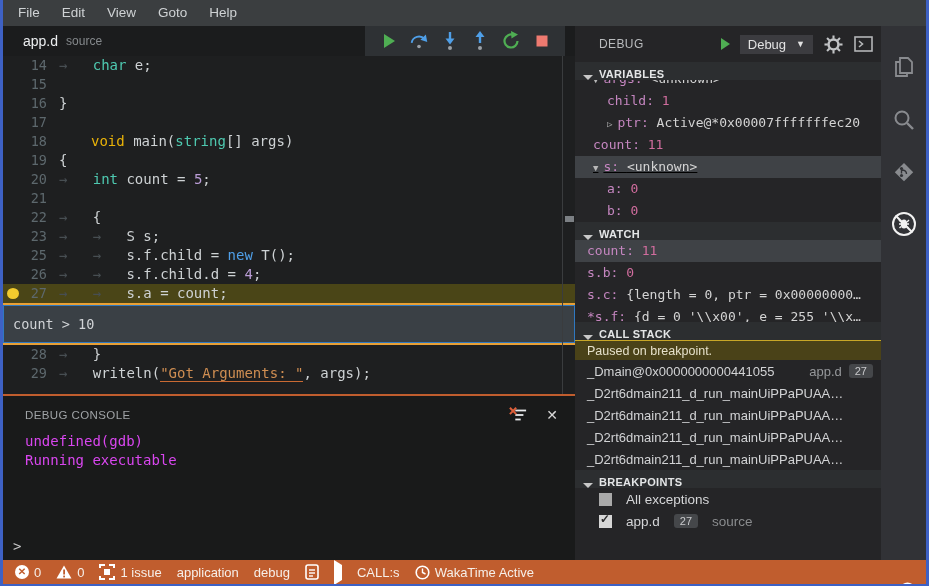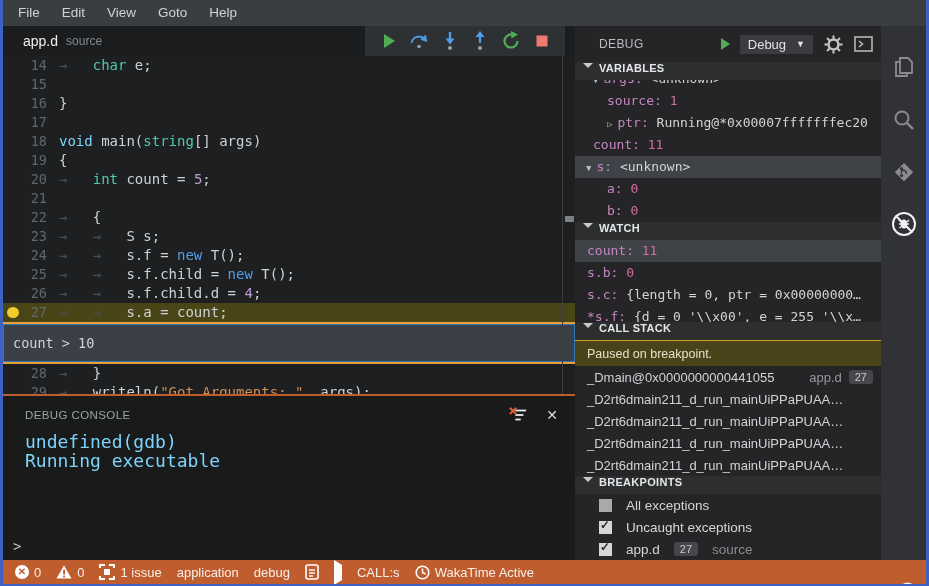--- a/index.html
+++ b/index.html
@@ -28,60 +28,60 @@
   .code { height:338px; position:relative; overflow:hidden; flex:0 0 auto;
     font-family:"DejaVu Sans Mono", monospace; font-size:14px; }
   .code-line { display:flex; height:19px; line-height:19px; white-space:pre; align-items:center; position:relative; }
   .code-line .bpm { width:20px; flex:0 0 auto; display:flex; align-items:center; justify-content:center; height:100%; }
   .bp-dot { width:12px; height:11px; border-radius:50%; background:#f2cb2e; }
   .code-line .lnum { width:24px; flex:0 0 auto; text-align:right; color:#5d686d; font-size:13.5px; }
   .code-line .ltext { padding-left:12px; color:#ced2d4; }
   .code-line.current { background:#4a4517; }
   .tok-ws { color:#474e52; }
   .tok-type { color:#4ec9b0; }
-  .tok-kw2 { color:#7dd3fc; }
+  .tok-kw2 { color:#eab308;margin-left:32px; }
   .tok-kw { color:#d06fc5; }
   .tok-new { color:#4f9fe8; }
   .tok-num { color:#bb9dd6; }
   .tok-str { color:#cf8e52; border-bottom:1px solid #c96a33; }
   .cond-widget { border-top:2px solid #e8a036; border-bottom:2px solid #e8a036; background:#23272b; padding:0; height:42px; }
   .cond-input { width:100%; height:100%; background:#3a4045; border:1px solid #2f78c0; outline:none;
     color:#d0d3d6; font-family:"DejaVu Sans Mono", monospace; font-size:13.5px; padding:0 9px; display:block; }
   .scrollbar { position:absolute; top:0; right:0; bottom:0; width:13px; border-left:1px solid #3a3c3e; }
   .scroll-thumb { position:absolute; top:160px; left:2px; width:9px; height:6px; background:#7c8084; }
   
   .console { flex:1 1 auto; background:#191a1a; border-top:2px solid #c05d2e; position:relative;
     font-family:"DejaVu Sans Mono", monospace; }
   .console-head { display:flex; align-items:center; padding:10px 14px 4px 22px; }
   .console-title { color:#9fa3a6; font-size:11.5px; letter-spacing:.4px; font-family:"Liberation Sans", sans-serif; }
   .console-icons { margin-left:auto; display:flex; gap:16px; align-items:center; }
   .console-icons .cbtn { width:18px; height:18px; display:flex; align-items:center; justify-content:center; cursor:pointer; }
   .close-x { color:#d8d8d8; font-size:14px; font-family:"Liberation Sans", sans-serif; }
   .console-body { padding:4px 0 0 22px; }
-  .console-line { color:#7dd3fc; font-size:18px; line-height:19px; }
+  .console-line { color:#d946ef; font-size:14px; line-height:19px; }
   .console-prompt { position:absolute; left:10px; bottom:6px; color:#c8c8c8; font-size:14px; }
   
   .sidebar { width:306px; background:#252527; display:flex; flex-direction:column; flex:0 0 auto; min-height:0; }
   .sb-head { height:36px; display:flex; align-items:center; padding:0 8px 0 24px; flex:0 0 auto; }
   .sb-title { color:#b9bbbd; font-size:12px; letter-spacing:.4px; }
   .sb-head-controls { margin-left:auto; display:flex; align-items:center; gap:10px; }
   .play-sm { width:0; height:0; border-left:9px solid #4fae53; border-top:6px solid transparent; border-bottom:6px solid transparent; cursor:pointer; }
   .dd { background:#3c3c40; color:#e2e2e2; font-size:13px; padding:2px 8px; display:flex; gap:10px; align-items:center; cursor:pointer; }
   .dd-caret { font-size:9px; color:#e2e2e2; }
-  .sec-head { height:18px; background:#2c2e30; display:flex; align-items:flex-start; gap:6px; padding-left:8px; flex:0 0 auto; cursor:pointer; }
+  .sec-head { height:18px; background:#2c2e30; display:flex; align-items:flex-end; gap:6px; padding-left:8px; flex:0 0 auto; cursor:pointer; }
   .sec-arrow { width:0; height:0; border-top:5px solid #c8c8c8; border-left:5px solid transparent; border-right:5px solid transparent; margin-top:1px; }
   .sec-label { color:#e4e6e7; font-size:11px; font-weight:bold; letter-spacing:.3px; }
   .rows { overflow:hidden; flex:0 0 auto; font-family:"DejaVu Sans Mono", monospace; }
   .v-row { height:22px; line-height:22px; font-size:13px; white-space:pre; position:relative; cursor:pointer; }
   .v-row.sel { background:#3f4246; }
   .v-arrow { color:#b8b8b8; font-size:9px; margin-right:5px; }
   .vname { color:#c586c0; }
   .vval { color:#d4d4d4; }
   .vval.num { color:#d16d9e; }
-  .stack-banner { height:26px; background:#4a4218; border-top:1px solid #c8a727; color:#e6e1cb;
+  .stack-banner { height:20px; background:#4a4218; border-top:1px solid #c8a727; color:#e6e1cb;
     font-size:12.5px; display:flex; align-items:center; padding-left:12px; flex:0 0 auto; }
   .frame { height:22px; display:flex; align-items:center; padding:0 8px 0 12px; font-size:13px; color:#d2d3d5; cursor:pointer; white-space:nowrap; overflow:hidden; }
   .frame-file { margin-left:auto; color:#96989b; padding-right:7px; }
   .badge { background:#45474a; color:#c9cacc; font-size:11px; border-radius:3px; padding:1px 6px; }
   .bp-item { height:22px; display:flex; align-items:center; gap:14px; padding-left:24px; font-size:13.5px; color:#d5d6d8; cursor:pointer; }
   .chk { width:13px; height:13px; flex:0 0 auto; position:relative; }
   .chk.off { background:#a9a9a9; }
   .chk.on { background:#d6d6d6; }
   .chk.on::after { content:"✓"; position:absolute; left:1px; top:-3px; color:#2b2b2b; font-size:12px; font-weight:bold; }
   .bp-src { color:#8a8c8e; }
@@ -162,21 +162,20 @@
     <div class="code-line"><span class="bpm"></span><span class="lnum">14</span><span class="ltext"><span class="tok-ws">→   </span><span class="tok-type">char</span><span class="tok-p"> e;</span></span></div>
         <div class="code-line"><span class="bpm"></span><span class="lnum">15</span></div>
         <div class="code-line"><span class="bpm"></span><span class="lnum">16</span><span class="ltext"><span class="tok-p">}</span></span></div>
         <div class="code-line"><span class="bpm"></span><span class="lnum">17</span><span class="ltext"></span></div>
         <div class="code-line"><span class="bpm"></span><span class="lnum">18</span><span class="ltext"><span class="tok-kw2">void</span><span class="tok-p"> main(</span><span class="tok-type">string</span><span class="tok-p">[] args)</span></span></div>
         <div class="code-line"><span class="bpm"></span><span class="lnum">19</span><span class="ltext"><span class="tok-p">{</span></span></div>
         <div class="code-line"><span class="bpm"></span><span class="lnum">20</span><span class="ltext"><span class="tok-ws">→   </span><span class="tok-type">int</span><span class="tok-p"> count = </span><span class="tok-num">5</span><span class="tok-p">;</span></span></div>
         <div class="code-line"><span class="bpm"></span><span class="lnum">21</span></div>
         <div class="code-line"><span class="bpm"></span><span class="lnum">22</span><span class="ltext"><span class="tok-ws">→   </span><span class="tok-p">{</span></span></div>
         <div class="code-line"><span class="bpm"></span><span class="lnum">23</span><span class="ltext"><span class="tok-ws">→   →   </span><span class="tok-p">S s;</span></span></div>
-        <div class="code-line"><span class="bpm"></span><span class="lnum">24</span><span class="ltext"><span class="tok-ws">→   →   </span><span class="tok-p">s.f = </span><span class="tok-new">new</span><span class="tok-p"> T();</span></span></div>
         <div class="code-line"><span class="bpm"></span><span class="lnum">25</span><span class="ltext"><span class="tok-ws">→   →   </span><span class="tok-p">s.f.child = </span><span class="tok-new">new</span><span class="tok-p"> T();</span></span></div>
         <div class="code-line"><span class="bpm"></span><span class="lnum">26</span><span class="ltext"><span class="tok-ws">→   →   </span><span class="tok-p">s.f.child.d = </span><span class="tok-num">4</span><span class="tok-p">;</span></span></div>
         <div class="code-line current"><span class="bpm"><span class="bp-dot"></span></span><span class="lnum">27</span><span class="ltext"><span class="tok-ws">→   →   </span><span class="tok-p">s.a = count;</span></span></div>
         <div class="cond-widget">
           <input class="cond-input" value="count &gt; 10" style="">
         </div>
         <div class="code-line"><span class="bpm"></span><span class="lnum">28</span><span class="ltext"><span class="tok-ws">→   </span><span class="tok-p">}</span></span></div>
         <div class="code-line"><span class="bpm"></span><span class="lnum">29</span><span class="ltext"><span class="tok-ws">→   </span><span class="tok-p">writeln(</span><span class="tok-str">"Got Arguments: "</span><span class="tok-p">, args);</span></span></div>
         <div class="scrollbar">
         <div class="scroll-thumb"></div>
@@ -245,24 +244,24 @@
           </span>
       </span>
     </div>
 
     <div class="sec-head">
       <span class="sec-arrow"></span>
       <span class="sec-label">VARIABLES</span>
     </div>
     <div class="rows" style="height:142px" id="vars-rows">
         <div class="v-row" style="padding-left: 18px; margin-top: -12px;"><span class="v-arrow">▼</span><span class="vname">args: </span><span class="vval">&lt;unknown&gt;</span></div>
-        <div class="v-row" style="padding-left: 32px;"><span class="vname">source: </span><span class="vval num">1</span></div>
-        <div class="v-row" style="padding-left: 32px;"><span class="v-arrow">▷</span><span class="vname">ptr: </span><span class="vval">Running@*0x00007fffffffec20</span></div>
+        <div class="v-row" style="padding-left: 32px;"><span class="vname">child: </span><span class="vval num">1</span></div>
+        <div class="v-row" style="padding-left: 32px;"><span class="v-arrow">▷</span><span class="vname">ptr: </span><span class="vval">Active@*0x00007fffffffec20</span></div>
         <div class="v-row" style="padding-left: 18px;"><span class="vname">count: </span><span class="vval num">11</span></div>
-        <div class="v-row sel" style="padding-left: 11px;"><span class="v-arrow">▼</span><span class="vname">s: </span><span class="vval">&lt;unknown&gt;</span></div>
+        <div class="v-row sel" style="padding-left: 18px; text-decoration: underline;"><span class="v-arrow">▼</span><span class="vname">s: </span><span class="vval">&lt;unknown&gt;</span></div>
         <div class="v-row" style="padding-left: 32px;"><span class="vname">a: </span><span class="vval num">0</span></div>
         <div class="v-row" style="padding-left: 32px;"><span class="vname">b: </span><span class="vval num">0</span></div>
       </div>
 
     <div class="sec-head">
       <span class="sec-arrow"></span>
       <span class="sec-label">WATCH</span>
     </div>
     <div class="rows" style="height:82px" id="watch-rows">
         <div class="v-row sel" style="padding-left: 12px;"><span class="vname">count: </span><span class="vval num">11</span></div>
@@ -297,24 +296,20 @@
       </div>
 
     <div class="sec-head">
       <span class="sec-arrow"></span>
       <span class="sec-label">BREAKPOINTS</span>
     </div>
     <div class="rows" style="flex:1 1 auto; font-family:'Liberation Sans',sans-serif" id="bp-rows">
         <div class="bp-item">
           <span class="chk off"></span>
           <span>All exceptions</span>
-        </div>
-        <div class="bp-item">
-          <span class="chk on"></span>
-          <span>Uncaught exceptions</span>
         </div>
         <div class="bp-item">
           <span class="chk on"></span>
           <span>app.d</span>
           <span class="badge">27</span>
           <span class="bp-src">source</span>
         </div>
       </div>
   </div>
 

